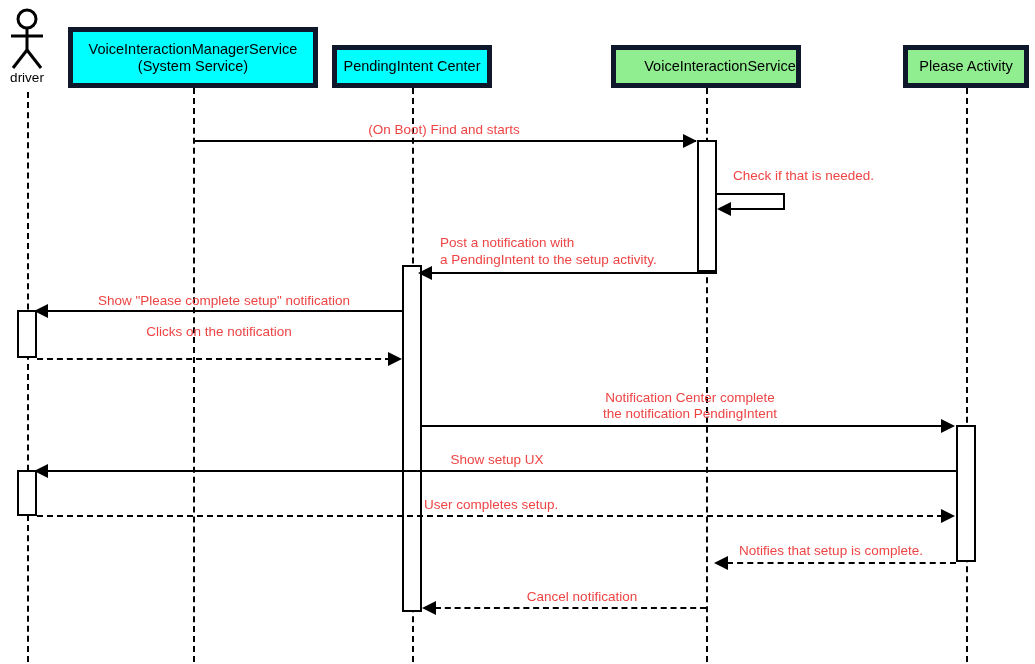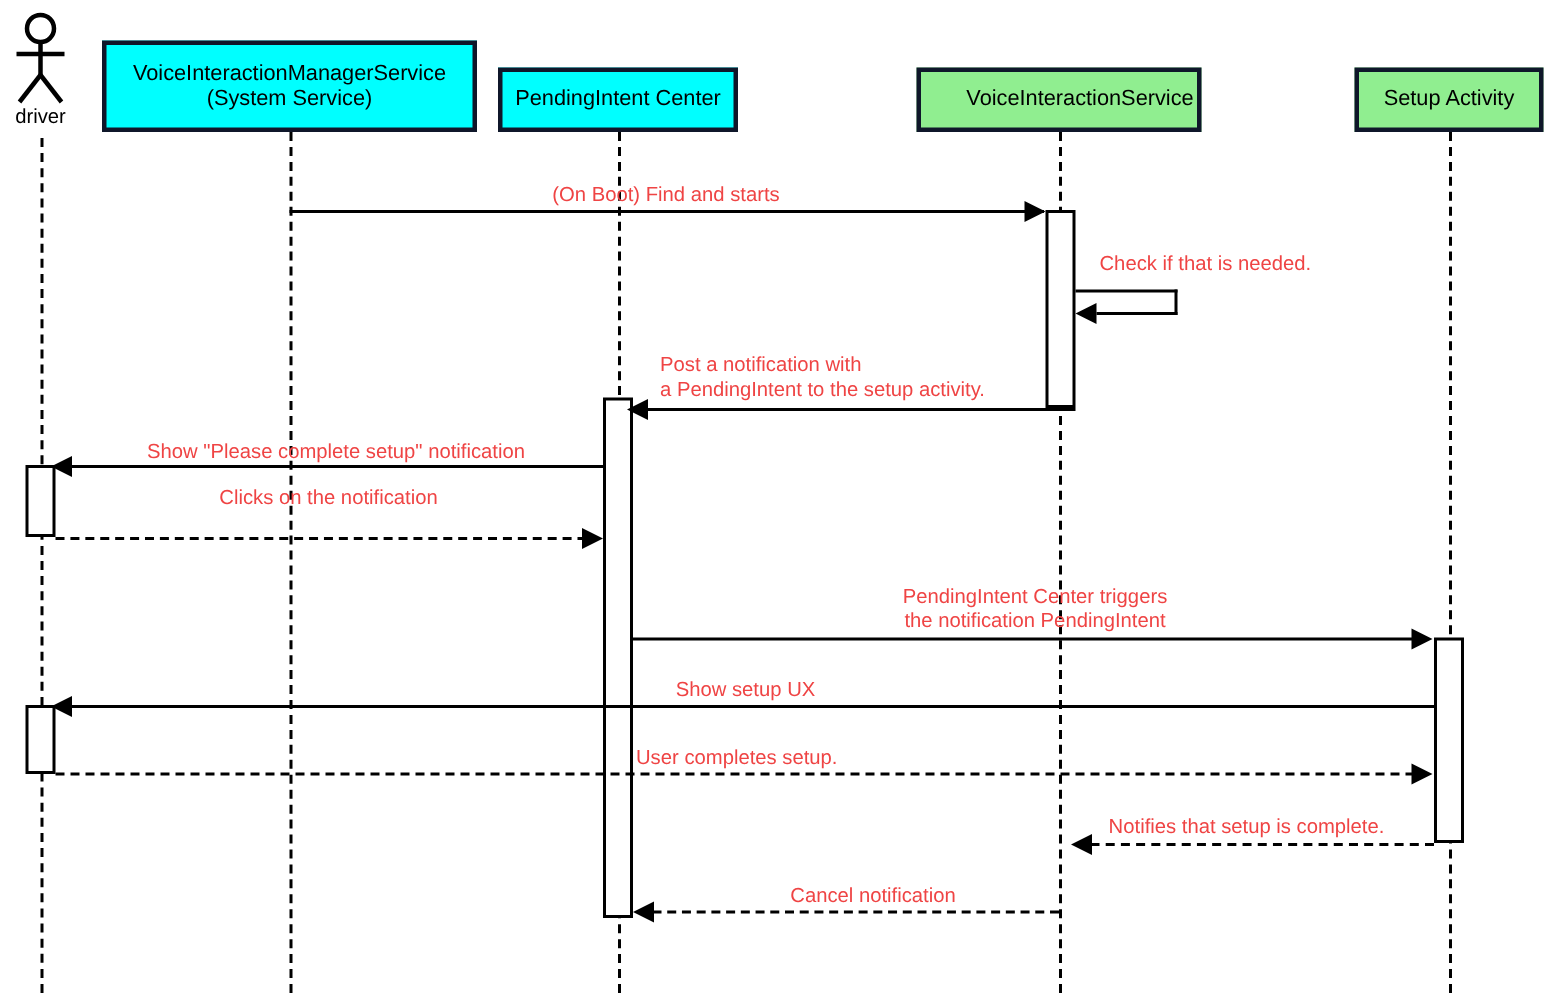--- a/index.html
+++ b/index.html
@@ -1,19 +1,19 @@
 <!DOCTYPE html>
 <html><head>
 <meta charset="utf-8">
 <style>
   html,body{margin:0;padding:0;background:#ffffff;}
   body{font-family:"Liberation Sans",sans-serif;}
   #canvas{position:relative;width:1035px;height:664px;background:#ffffff;overflow:hidden;}
   .lifeline{position:absolute;width:0;border-left:2px dashed #000;}
-  .box{position:absolute;box-sizing:border-box;border:3px solid #0f172a;display:flex;align-items:center;justify-content:center;text-align:left;line-height:1.15;font-size:14.5px;color:#000;}
+  .box{position:absolute;box-sizing:border-box;border:5px solid #0f172a;display:flex;align-items:center;justify-content:center;text-align:left;line-height:1.15;font-size:14.5px;color:#000;}
   .box.cyan{background:#00FFFF;}
   .box.green{background:#90EE90;}
   .activation{position:absolute;box-sizing:border-box;background:#ffffff;border:2px solid #000;}
   .msgline{position:absolute;height:0;border-top:2px solid #000;}
   .msgline.dash{border-top:2px dashed #000;}
   .vline{position:absolute;width:0;border-left:2px solid #000;}
   .arrowR{position:absolute;width:0;height:0;border-top:7px solid transparent;border-bottom:7px solid transparent;border-left:14px solid #000;}
   .arrowL{position:absolute;width:0;height:0;border-top:7px solid transparent;border-bottom:7px solid transparent;border-right:14px solid #000;}
   .lbl{position:absolute;font-size:13.5px;color:#ef4444;white-space:pre;line-height:1.25;}
   .lbl.c{transform:translateX(-50%);text-align:center;}
@@ -47,21 +47,21 @@
 
   <div class="box cyan" style="left:332px;top:45px;width:160px;height:43px;">
     <span>PendingIntent Center</span>
   </div>
 
   <div class="box green" style="left:611px;top:45px;width:190px;height:43px;padding-left:28px;">
     <span>VoiceInteractionService</span>
   </div>
 
   <div class="box green" style="left:903px;top:45px;width:126px;height:43px;">
-    <span>Setup Activity</span>
+    <span>Please Activity</span>
   </div>
 
   <div class="activation" style="left:697px;top:140px;width:20px;height:132px;"></div>
   <div class="activation" style="left:402px;top:265px;width:20px;height:347px;"></div>
   <div class="activation" style="left:17px;top:310px;width:20px;height:48px;"></div>
   <div class="activation" style="left:17px;top:470px;width:20px;height:46px;"></div>
   <div class="activation" style="left:956px;top:425px;width:20px;height:137px;"></div>
 
   <div class="msgline" style="left:193px;top:140px;width:503px;"></div>
   <div class="arrowR" style="left:683px;top:134px;"></div>
@@ -81,21 +81,21 @@
   <div class="msgline" style="left:46px;top:310px;width:356px;"></div>
   <div class="arrowL" style="left:34px;top:304px;"></div>
   <div class="lbl c" style="left:224px;top:293px;">Show "Please complete setup" notification</div>
 
   <div class="msgline dash" style="left:37px;top:358px;width:354px;"></div>
   <div class="arrowR" style="left:388px;top:352px;"></div>
   <div class="lbl c" style="left:219px;top:324px;">Clicks on the notification</div>
 
   <div class="msgline" style="left:422px;top:425px;width:521px;"></div>
   <div class="arrowR" style="left:941px;top:419px;"></div>
-  <div class="lbl c" style="left:690px;top:390px;">PendingIntent Center triggers</div>
+  <div class="lbl c" style="left:690px;top:390px;">Notification Center complete</div>
   <div class="lbl c" style="left:690px;top:406px;">the notification PendingIntent</div>
 
   <div class="msgline" style="left:46px;top:470px;width:910px;"></div>
   <div class="arrowL" style="left:34px;top:464px;"></div>
   <div class="lbl c" style="left:497px;top:452px;">Show setup UX</div>
 
   <div class="msgline dash" style="left:37px;top:515px;width:906px;"></div>
   <div class="arrowR" style="left:941px;top:509px;"></div>
   <div class="lbl" style="left:424px;top:497px;">User completes setup.</div>
 

